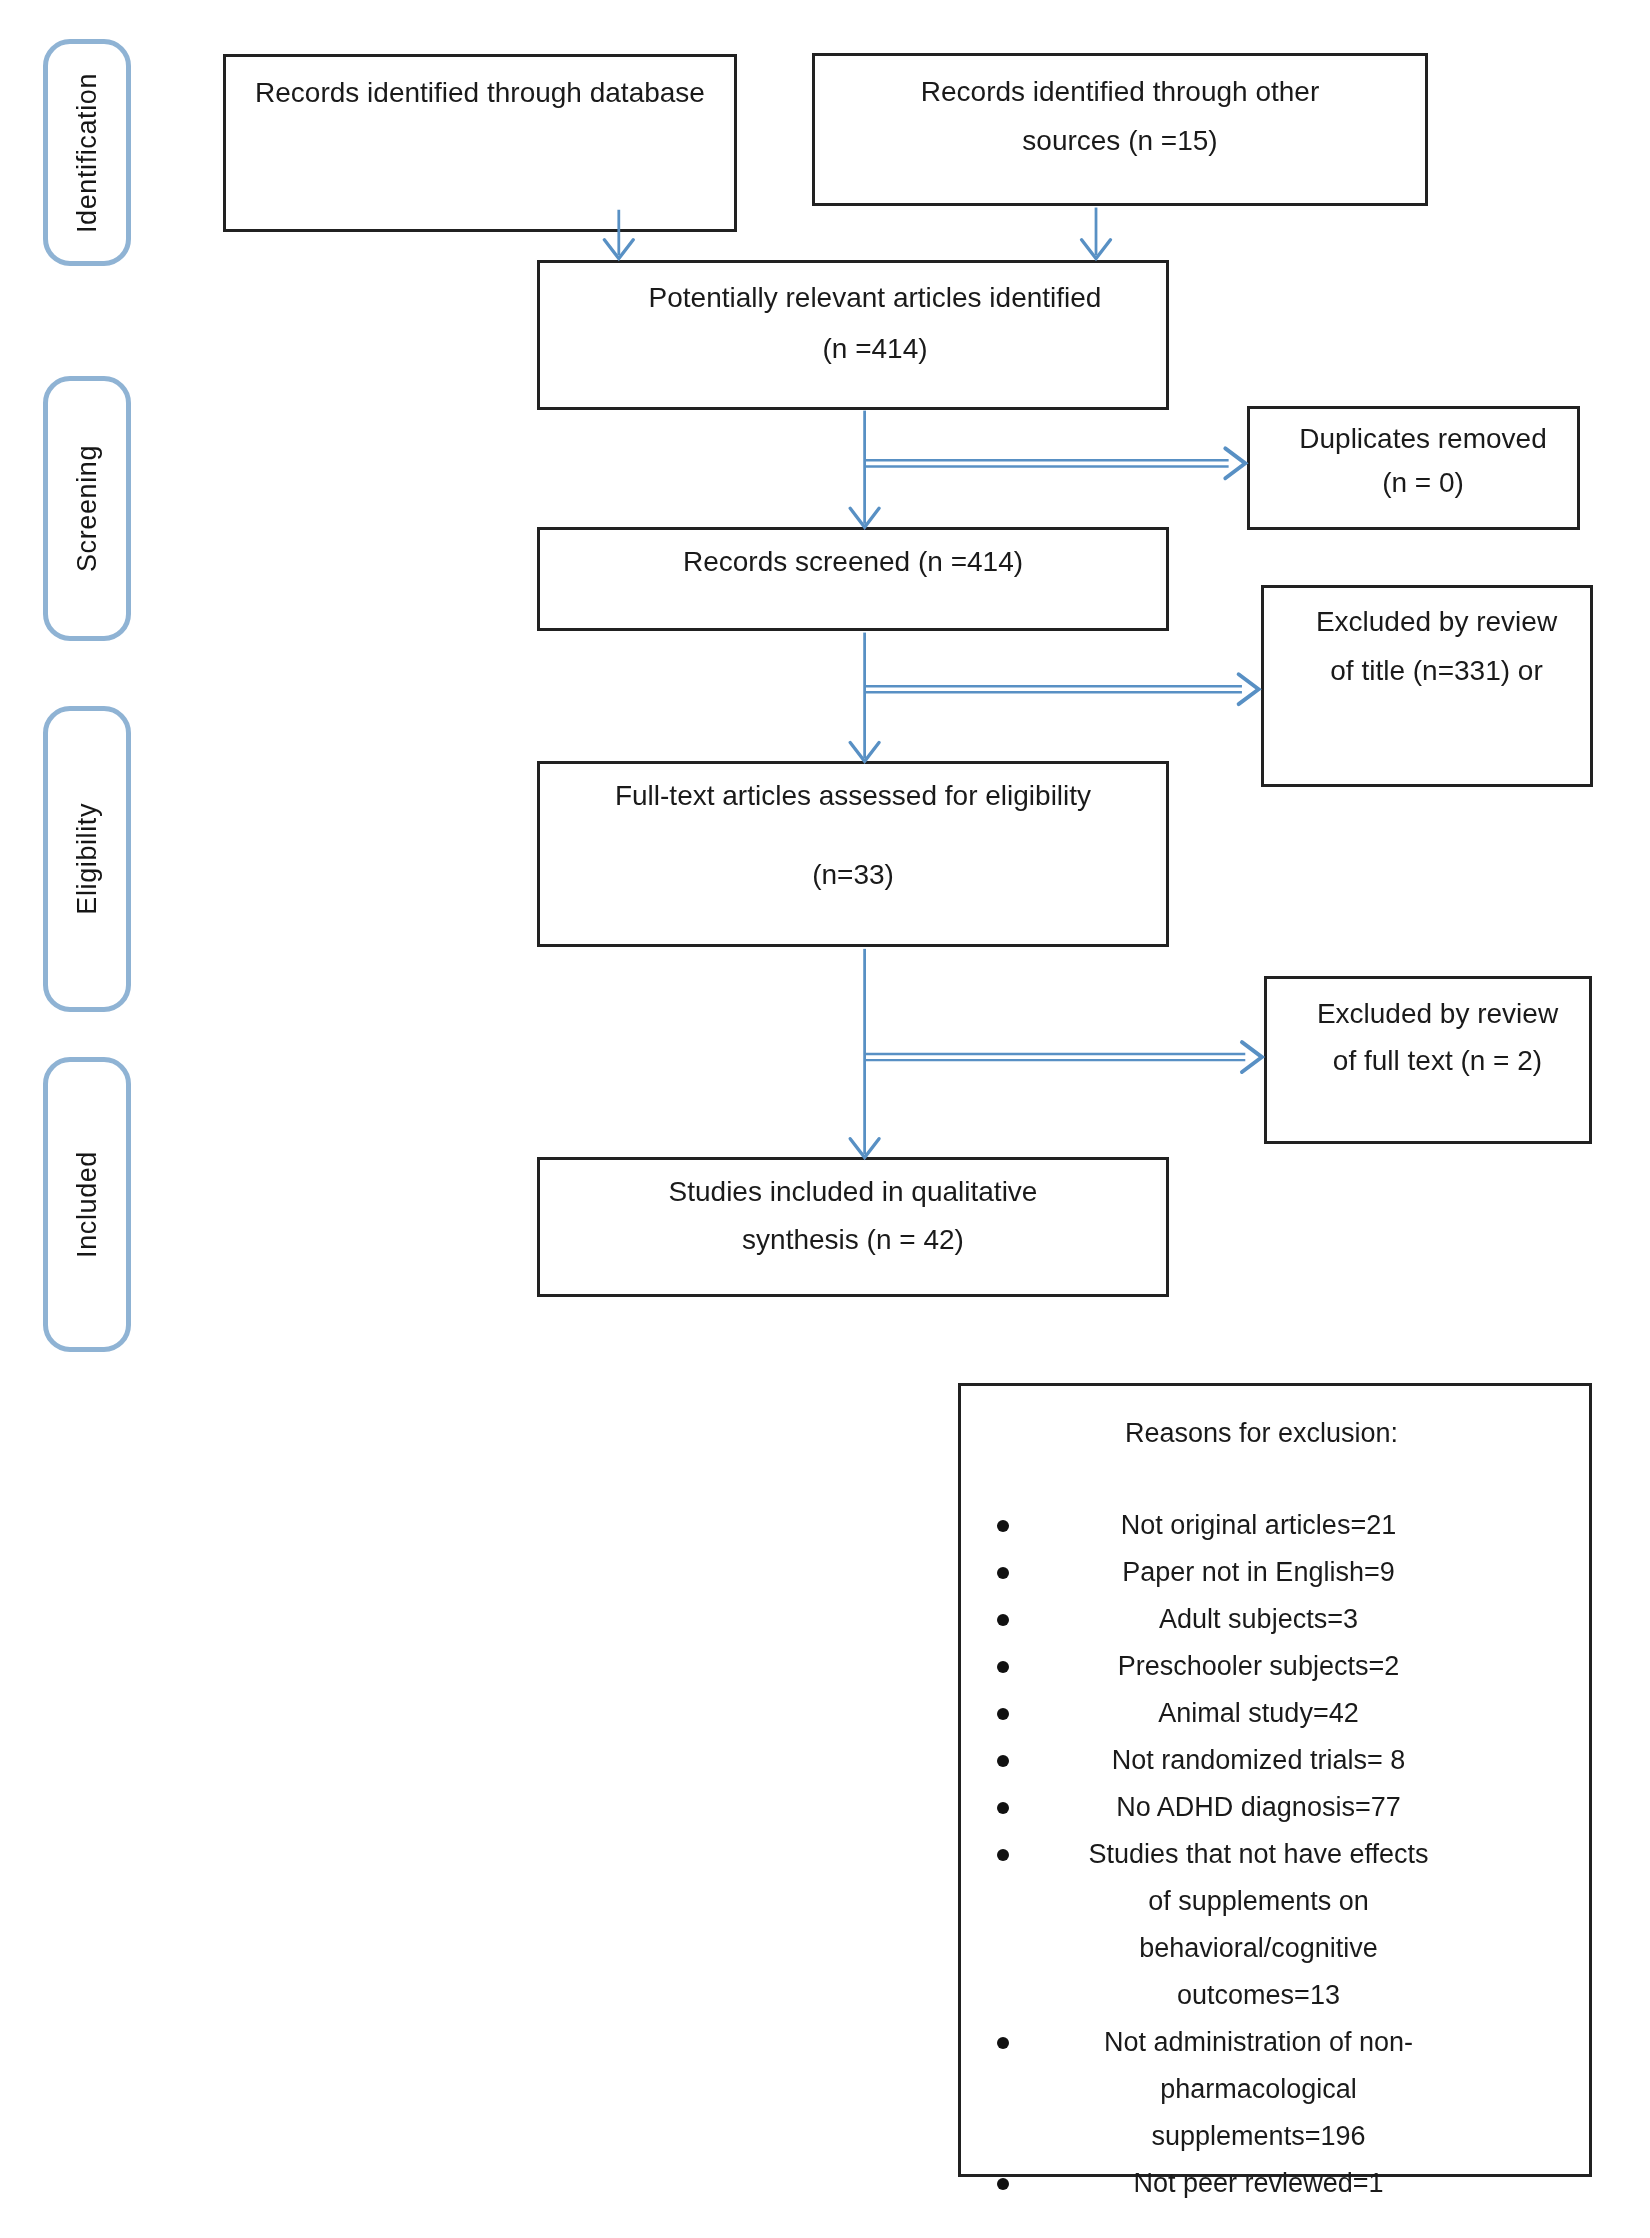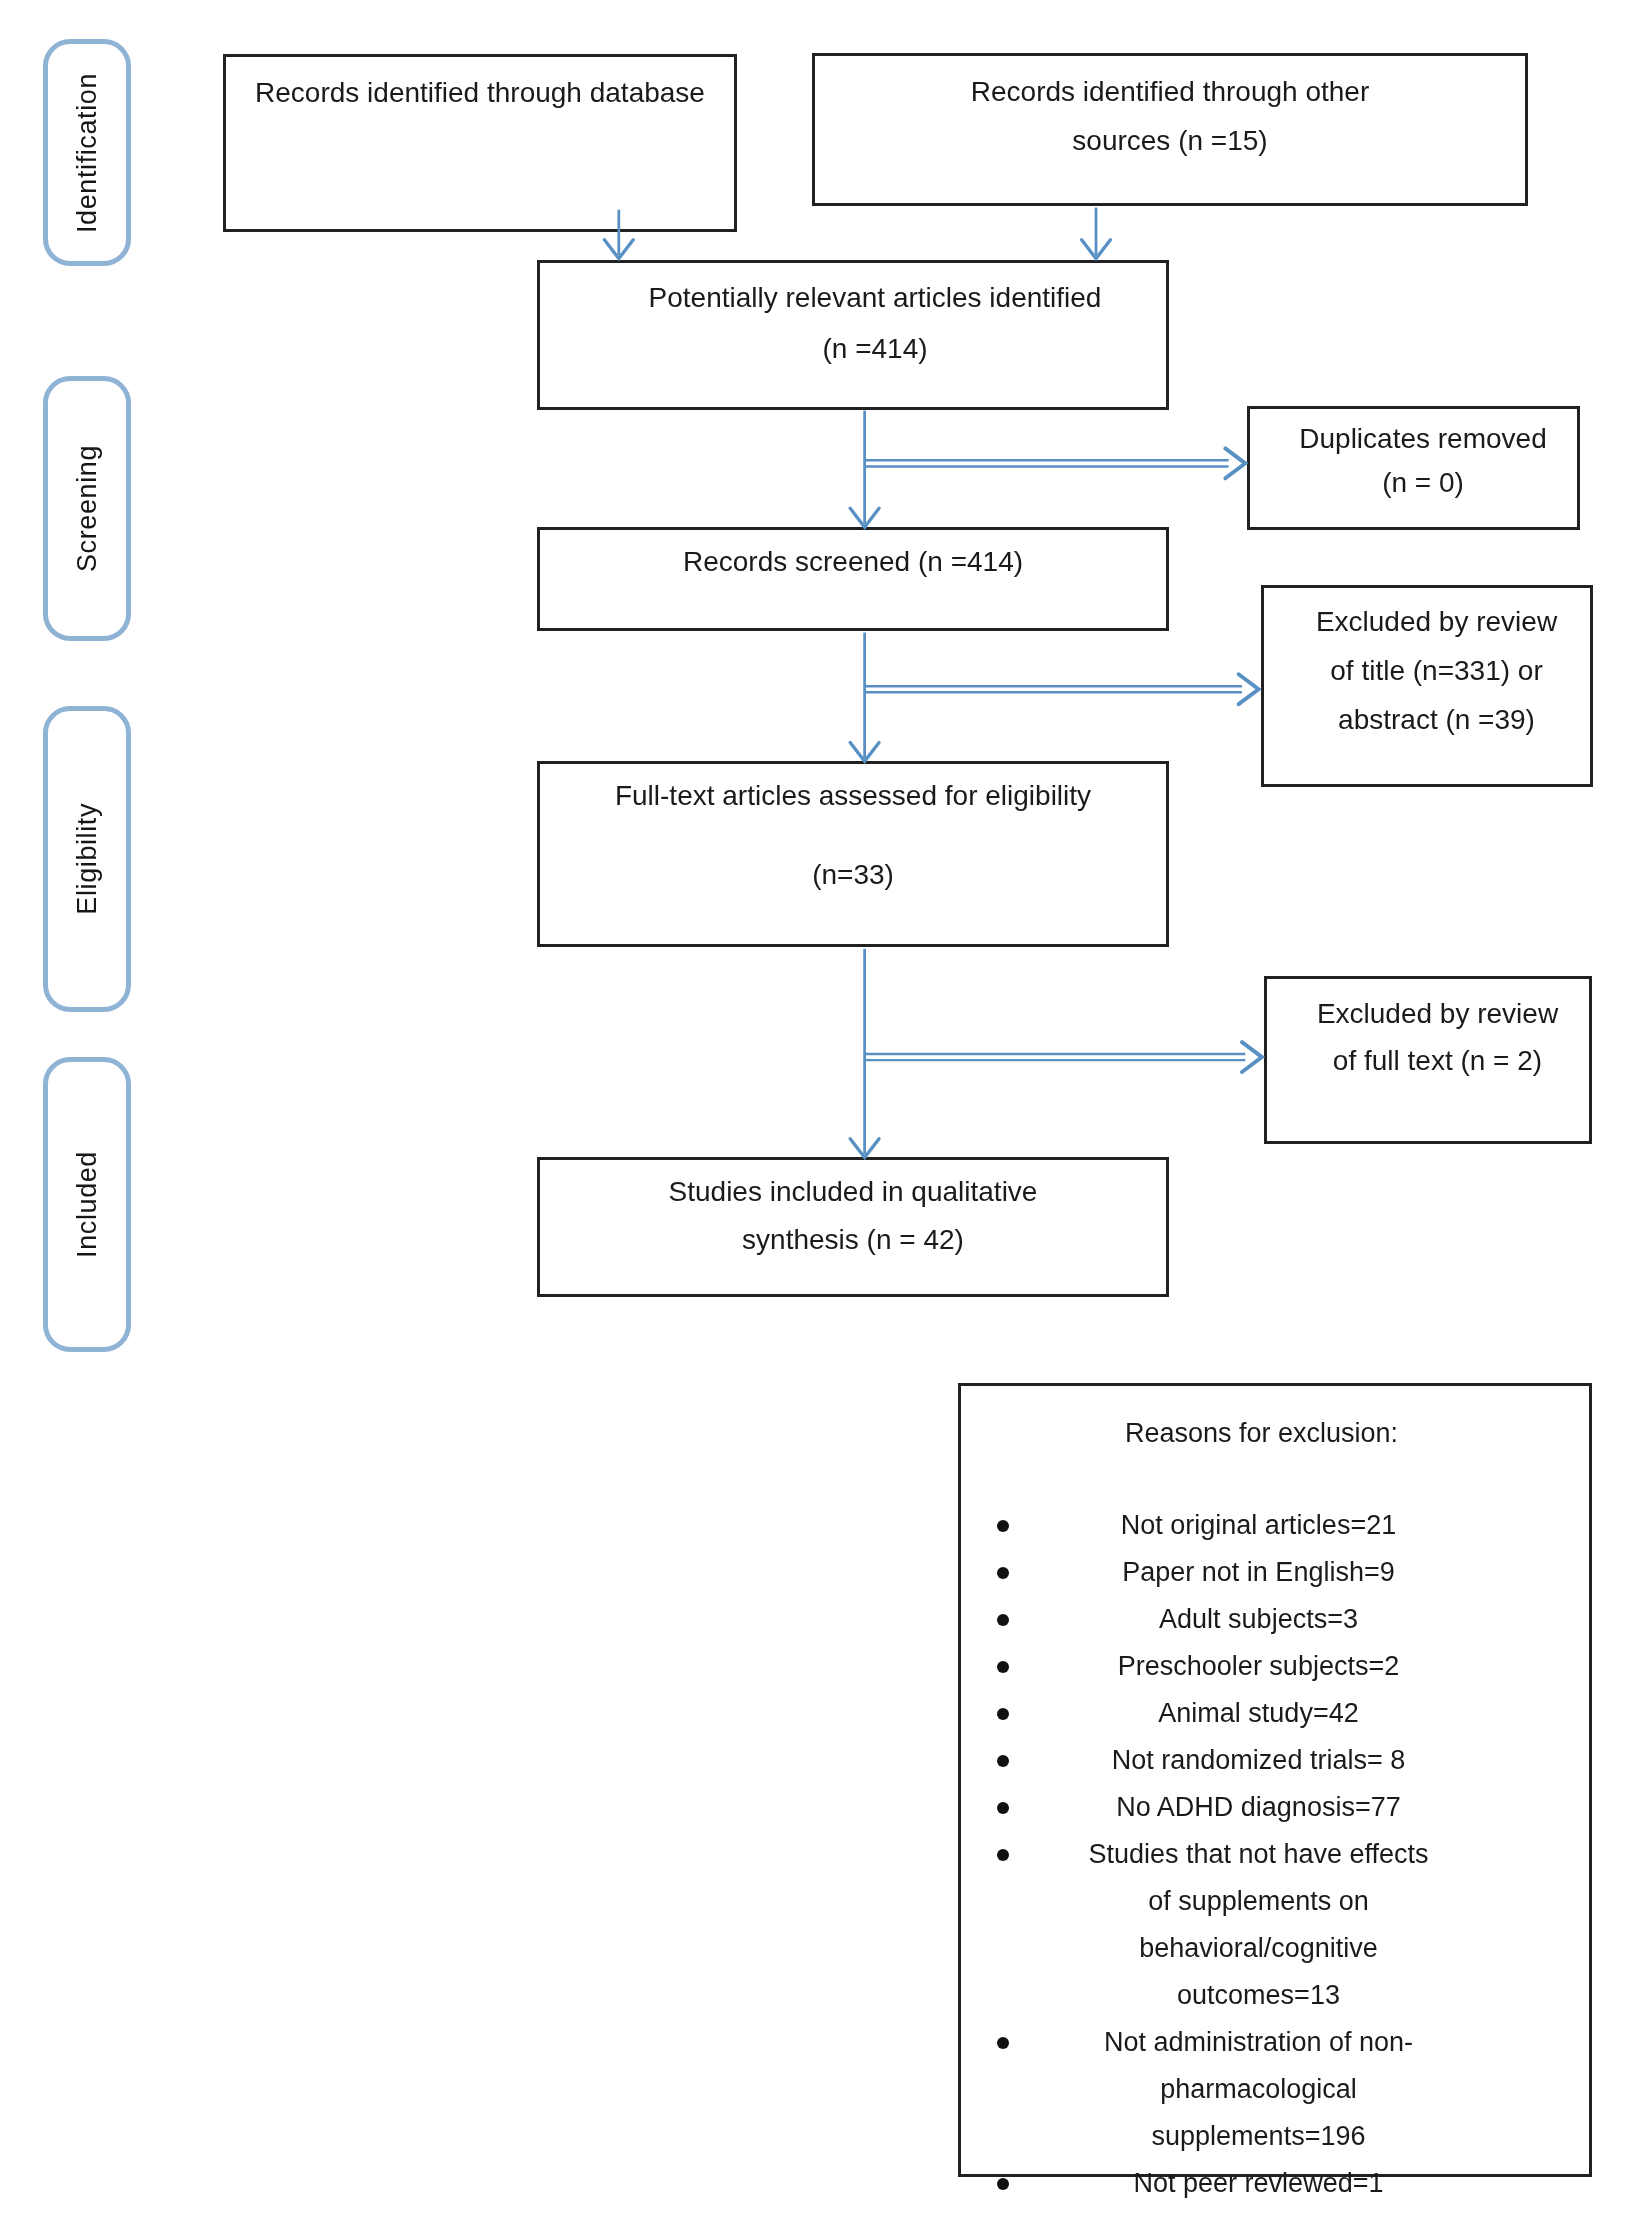--- a/index.html
+++ b/index.html
@@ -29,21 +29,21 @@
   .st-incl{top:1057px;height:295px;}
 
   .fbox{
     position:absolute;background:#fff;border:3.3px solid var(--bx);
     box-sizing:border-box;font-size:28px;line-height:49px;z-index:1;text-align:center;
   }
   .fbox .ln{white-space:nowrap;}
   .center{text-align:center;}
 
   .b1{left:223px;top:54px;width:514px;height:178px;padding-top:11px;}
-  .b2{left:812px;top:53px;width:716px;height:153px;padding-top:11px;}
+  .b2{left:812px;top:53px;width:616px;height:153px;padding-top:11px;}
   .b3{left:537px;top:260px;width:632px;height:150px;padding-top:9px;line-height:51px;padding-left:44px;}
   .b4{left:537px;top:527px;width:632px;height:104px;padding-top:6.7px;}
   .b5{left:537px;top:761px;width:632px;height:186px;padding-top:13.3px;line-height:38px;}
   .b5 .ln2{margin-top:41px;}
   .b6{left:537px;top:1157px;width:632px;height:140px;padding-top:8px;line-height:48px;}
   .dup{left:1247px;top:406px;width:333px;height:124px;padding:7.8px 0 0 19px;line-height:44px;}
   .ex1{left:1261px;top:585px;width:332px;height:202px;padding:9px 0 0 19px;}
   .ex2{left:1264px;top:976px;width:328px;height:168px;padding:11px 0 0 19px;line-height:47px;}
 
   .reasons{
@@ -103,21 +103,20 @@
   <div class="ln">(n = 0)</div>
 </div>
 
 <div class="fbox b4 center">
   <div class="ln">Records screened (n =414)</div>
 </div>
 
 <div class="fbox ex1">
   <div class="ln">Excluded by review</div>
   <div class="ln">of title (n=331) or</div>
-  <div class="ln">abstract (n =39)</div>
 </div>
 
 <div class="fbox b5 center">
   <div class="ln">Full-text articles assessed for eligibility</div>
   <div class="ln ln2">(n=33)</div>
 </div>
 
 <div class="fbox ex2">
   <div class="ln">Excluded by review</div>
   <div class="ln">of full text (n = 2)</div>

